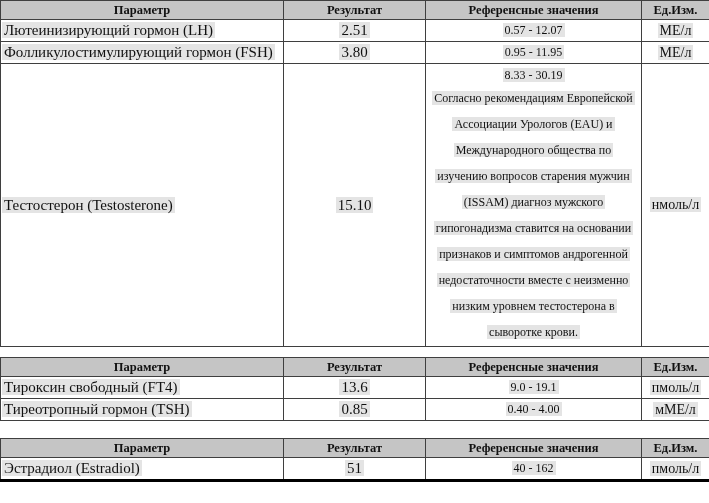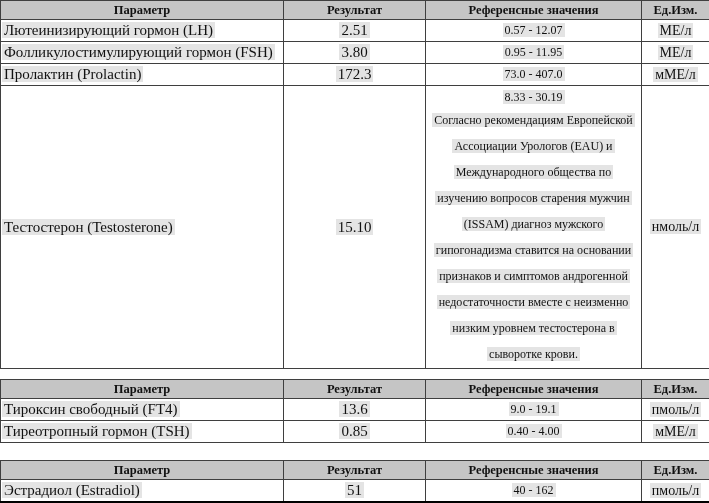--- a/index.html
+++ b/index.html
@@ -106,26 +106,20 @@
       <td class="result"><span class="fld">2.51</span></td>
       <td class="ref"><span class="fld">0.57 - 12.07</span></td>
       <td class="unit"><span class="fld">МЕ/л</span></td>
     </tr>
     <tr class="row">
       <td class="param"><span class="fld">Фолликулостимулирующий гормон (FSH)</span></td>
       <td class="result"><span class="fld">3.80</span></td>
       <td class="ref"><span class="fld">0.95 - 11.95</span></td>
       <td class="unit"><span class="fld">МЕ/л</span></td>
     </tr>
-    <tr class="row">
-      <td class="param"><span class="fld">Пролактин (Prolactin)</span></td>
-      <td class="result"><span class="fld">172.3</span></td>
-      <td class="ref"><span class="fld">73.0 - 407.0</span></td>
-      <td class="unit"><span class="fld">мМЕ/л</span></td>
-    </tr>
     <tr class="row-tall">
       <td class="param"><span class="fld">Тестостерон (Testosterone)</span></td>
       <td class="result"><span class="fld">15.10</span></td>
       <td class="ref">
         <div class="ref-range"><span class="fld">8.33 - 30.19</span></div>
         <div class="ref-note"><span class="fld">Согласно рекомендациям Европейской Ассоциации Урологов (EAU) и Международного общества по изучению вопросов старения мужчин (ISSAM) диагноз мужского гипогонадизма ставится на основании признаков и симптомов андрогенной недостаточности вместе с неизменно низким уровнем тестостерона в сыворотке крови.</span></div>
       </td>
       <td class="unit"><span class="fld">нмоль/л</span></td>
     </tr>
   </tbody>

